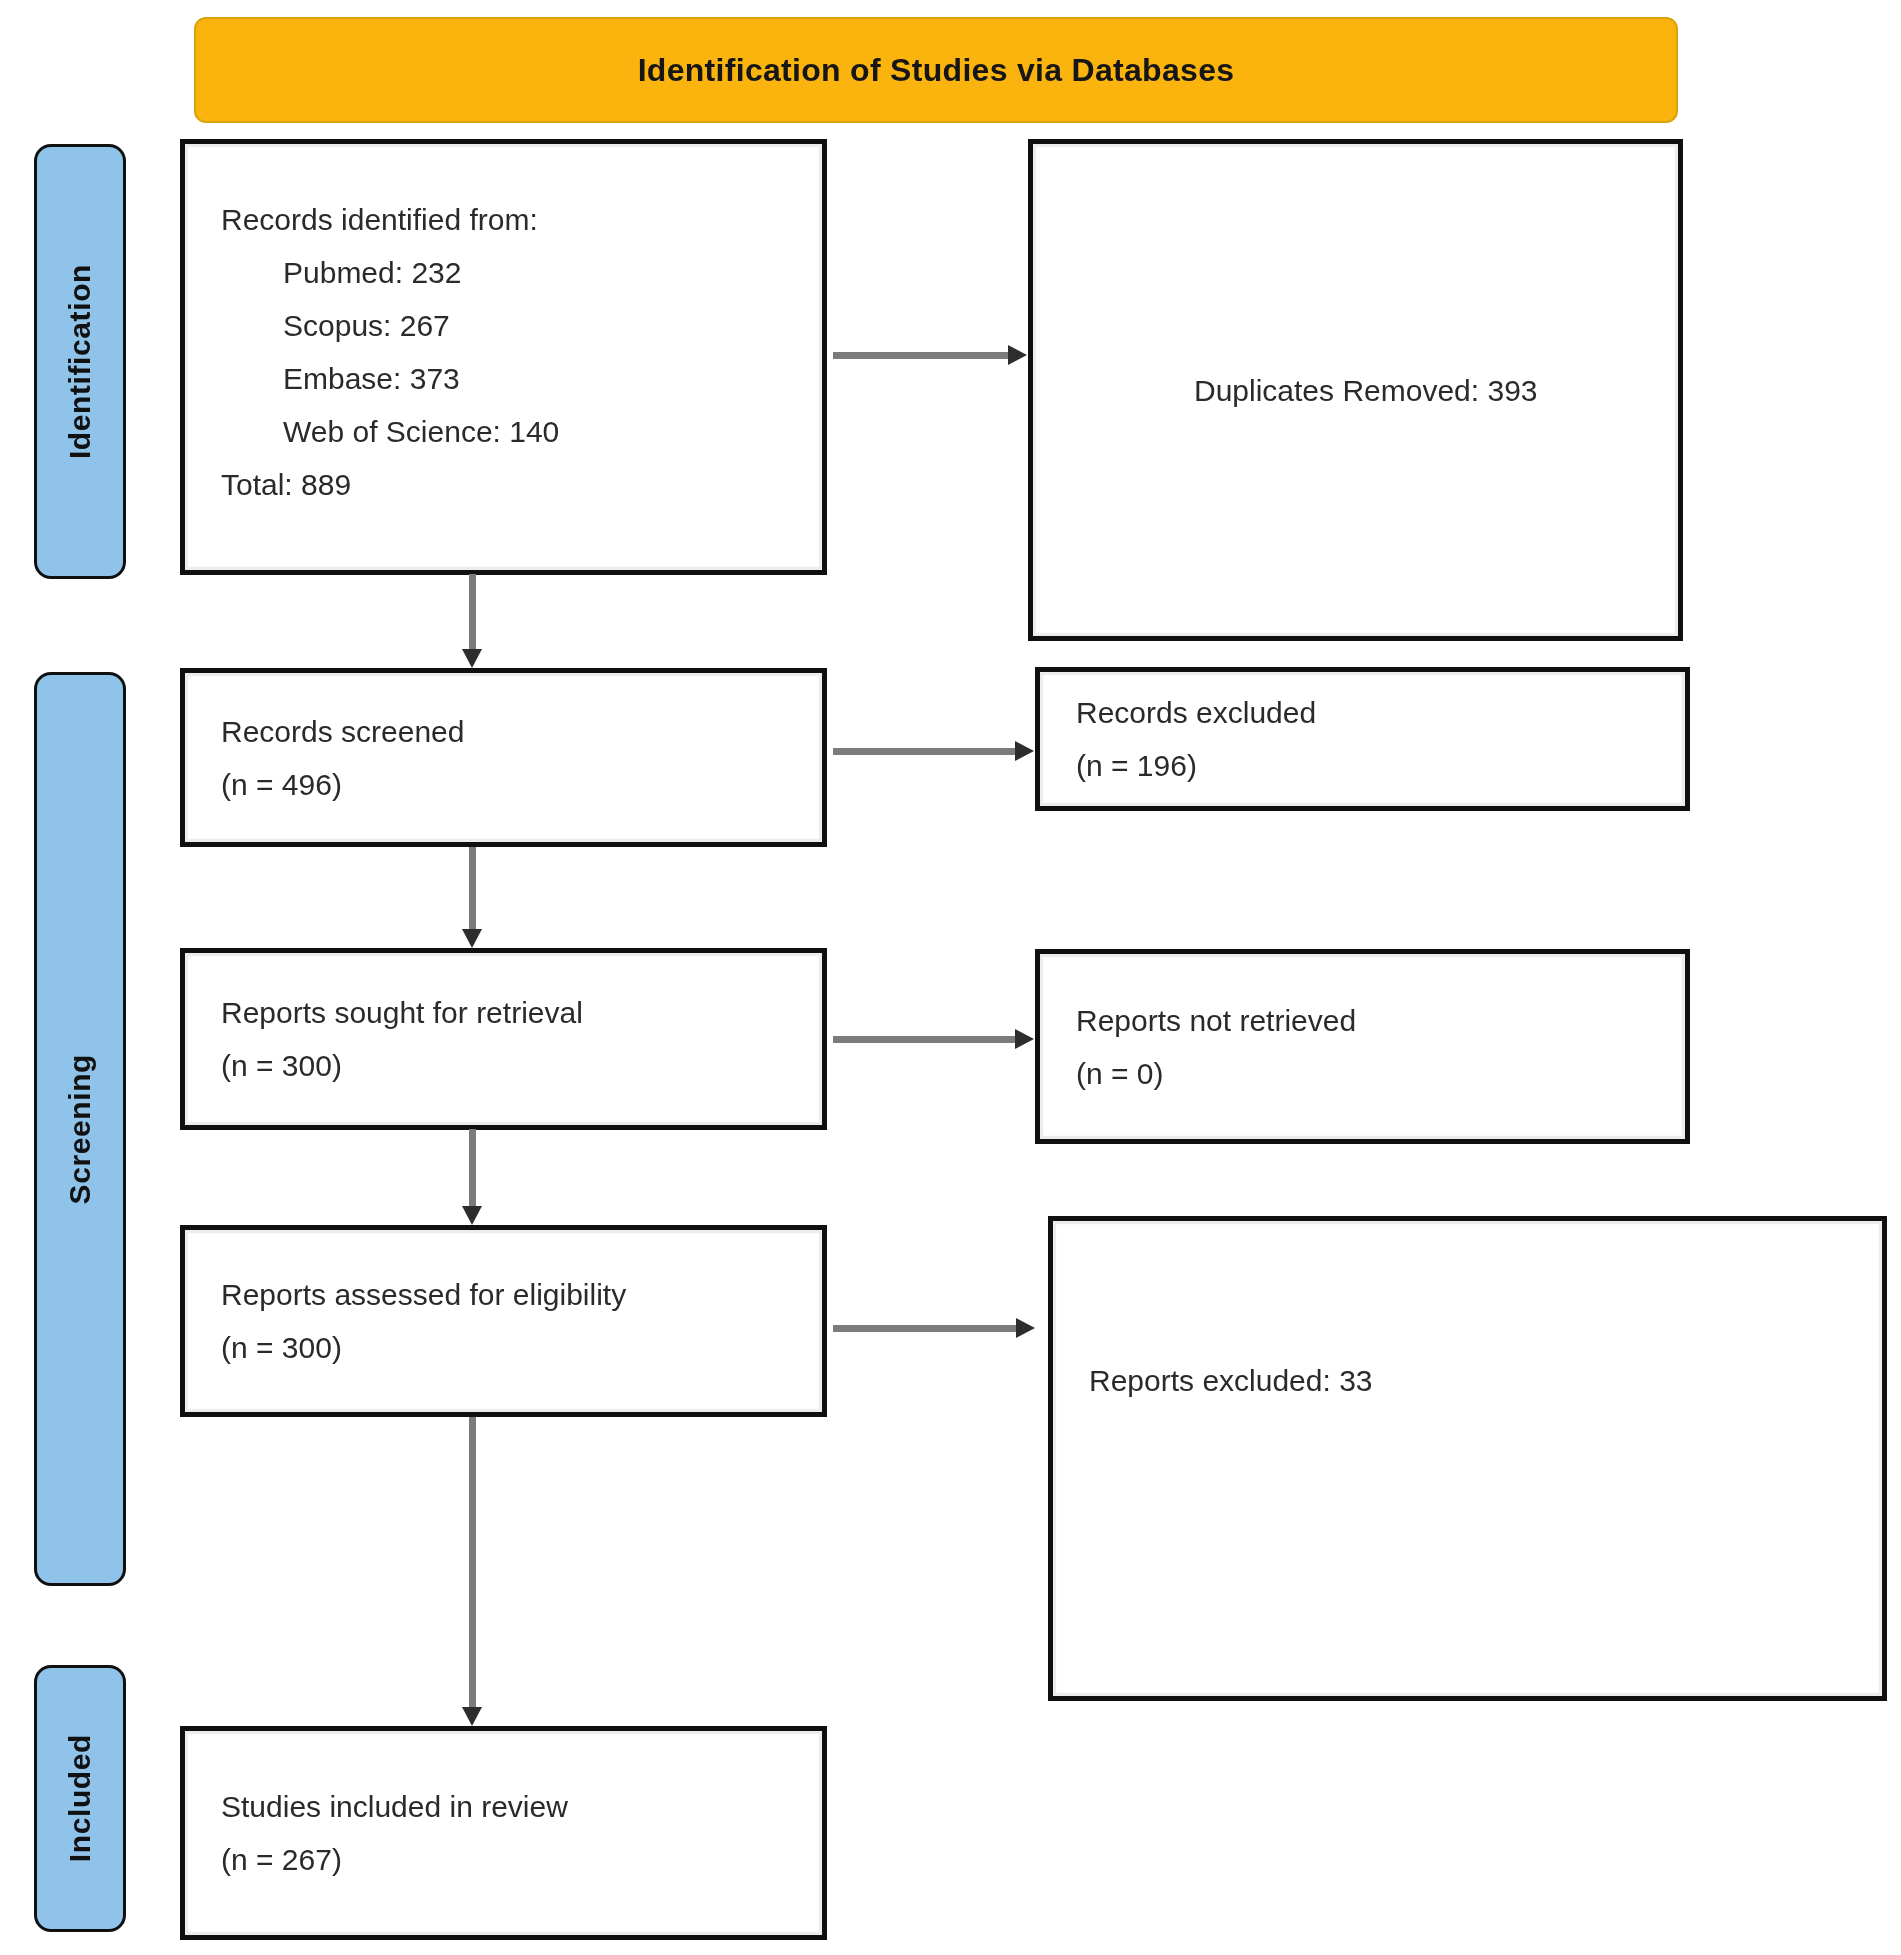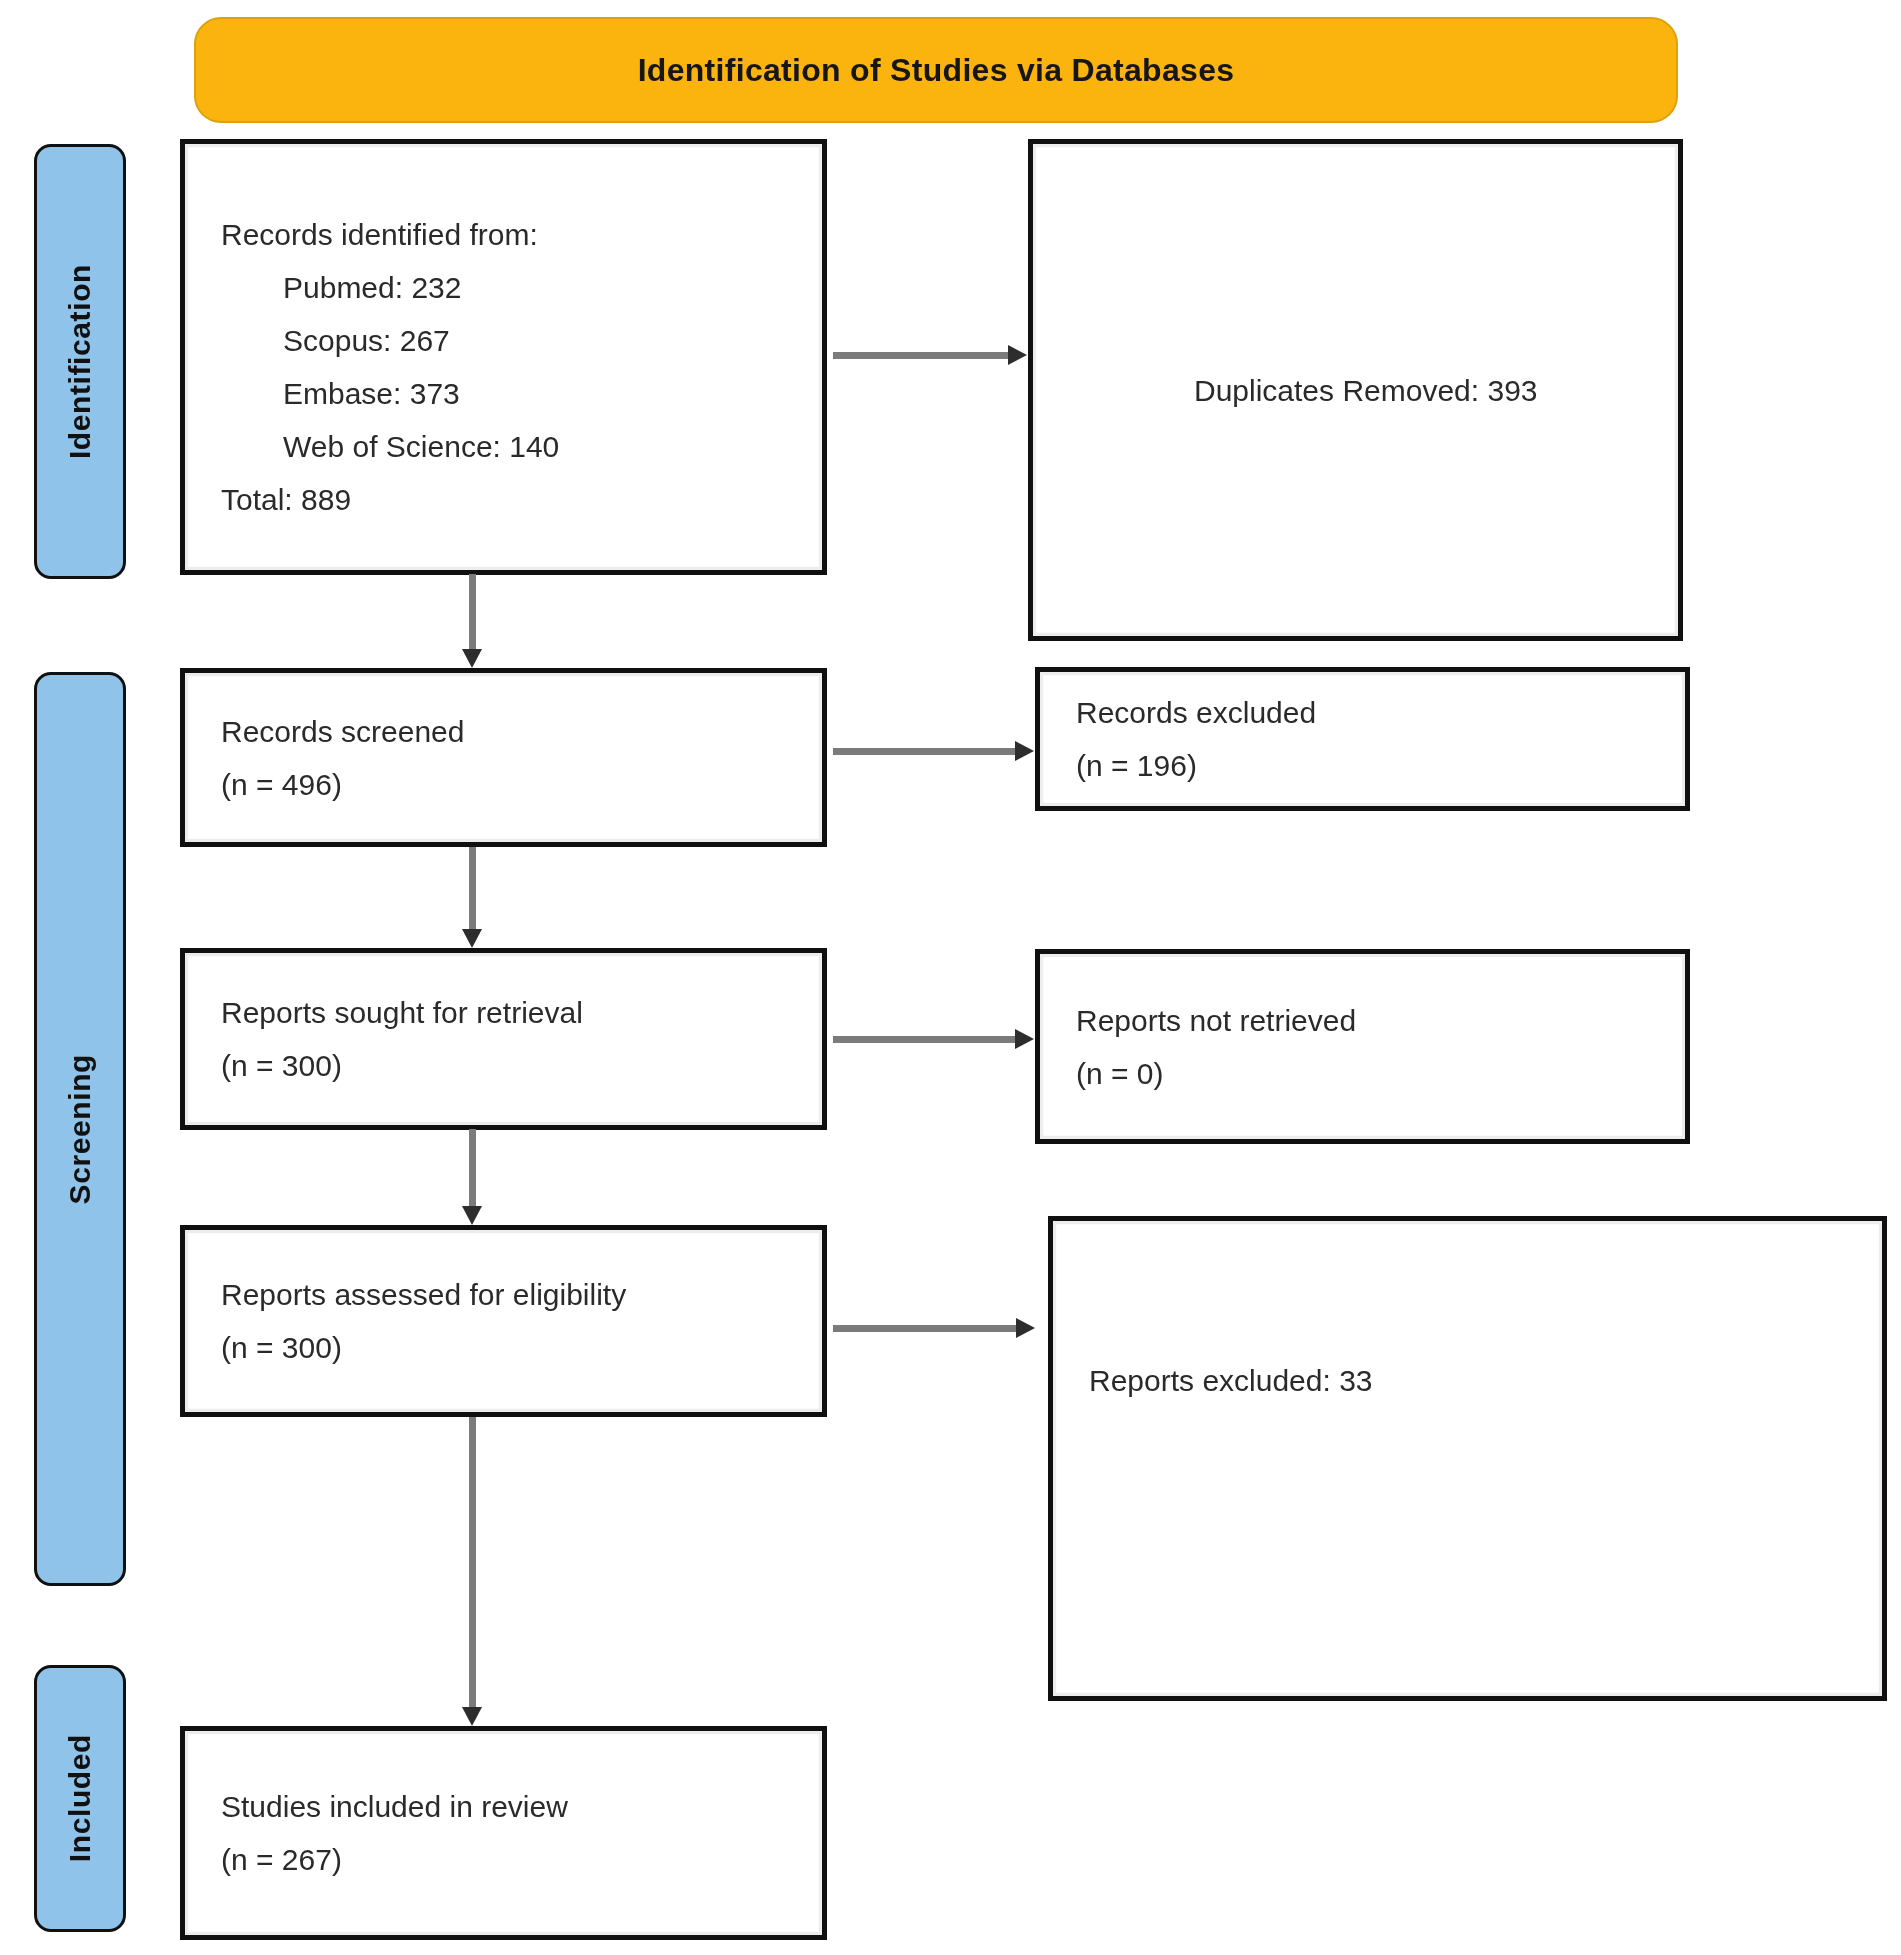--- a/index.html
+++ b/index.html
@@ -17,21 +17,21 @@
     overflow: hidden;
   }
 
   
   #banner {
     position: absolute;
     left: 194px; top: 17px;
     width: 1484px; height: 106px;
     background: #FBB40D;
     border: 2.6px solid #DCA10B;
-    border-radius: 27px;
+    border-radius: 12px;
     box-sizing: border-box;
     display: flex;
     align-items: center;
     justify-content: center;
   }
   #banner .banner-text {
     font-size: 32px;
     font-weight: bold;
     color: #161616;
     letter-spacing: 0.3px;
@@ -74,21 +74,21 @@
     justify-content: center;
     padding: 13px 15.5px 13px 36px;
     font-size: 30px;
     line-height: 53px;
     color: #2a2a2a;
     box-shadow: inset 0 0 0 3.2px rgba(0,0,0,0.07);
   }
   .fbox .line { white-space: nowrap; }
   .fbox .indent { padding-left: 62px; }
 
-  #b1 { left: 180px; top: 139px;  width: 647px; height: 436px; justify-content: flex-start; padding-top: 64px; }
+  #b1 { left: 180px; top: 139px;  width: 647px; height: 436px; justify-content: flex-start; padding-top: 49px; }
   #b2 { left: 180px; top: 668px; width: 647px; height: 179px; }
   #b3 { left: 180px; top: 948px; width: 647px; height: 182px; }
   #b4 { left: 180px; top: 1225px; width: 647px; height: 192px; }
   #b5 { left: 180px; top: 1726px; width: 647px; height: 214px; }
 
   #r1 { left: 1028px; top: 139px;  width: 655px; height: 502px; align-items: center; }
   #r2 { left: 1035px; top: 667px; width: 655px; height: 144px; }
   #r3 { left: 1035px; top: 949px; width: 655px; height: 195px; }
   #r4 { left: 1036px; top: 1216px; width: 839px; height: 485px; justify-content: flex-start; padding-top: 133px; margin-left: 12px; }
 

